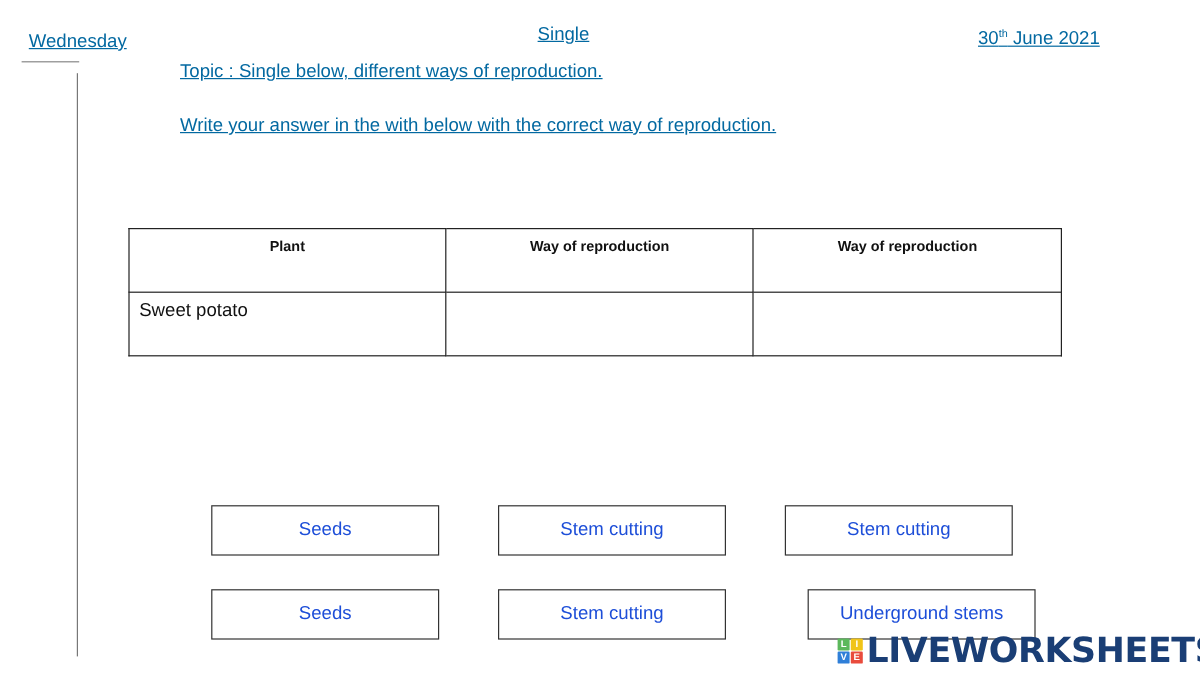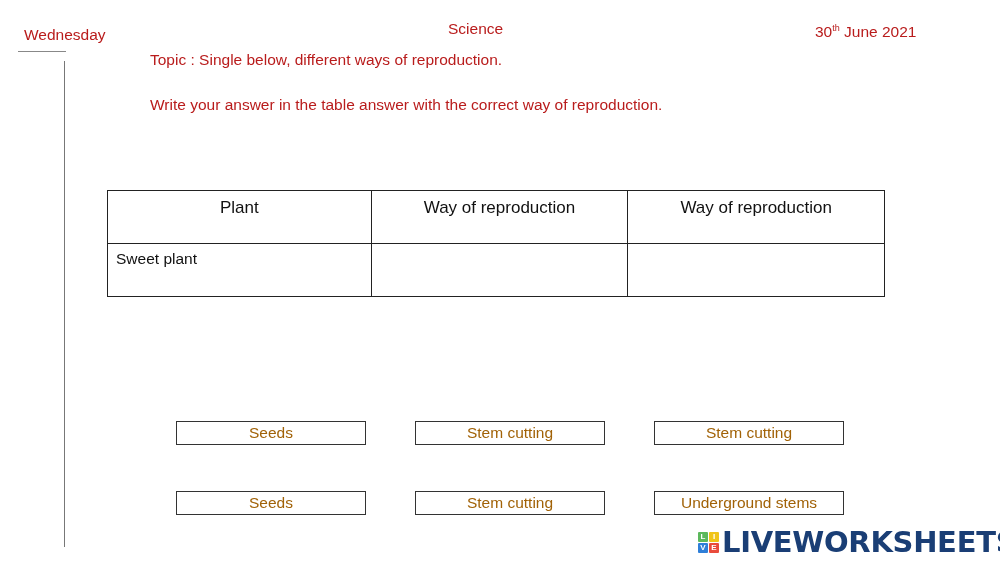--- a/index.html
+++ b/index.html
@@ -2,51 +2,51 @@
 <html><head>
   <meta charset="utf-8">
   <style>
     html, body { margin: 0; padding: 0; }
     body {
       width: 1000px; height: 562px; position: relative; overflow: hidden;
       background: #ffffff; color: #111;
       font-family: "Liberation Sans", "DejaVu Sans", sans-serif;
     }
     .abs { position: absolute; }
-    .txt { font-size: 15.5px; color: #b91c1c; white-space: nowrap; }
+    .txt { font-size: 15.5px; color: #0369a1; white-space: nowrap; text-decoration: underline; }
     .day { left: 24px; top: 26px; }
     .day-rule { left: 18px; top: 51px; width: 48px; height: 1px; background: #888; }
     .margin-line { left: 64px; top: 61px; width: 1px; height: 486px; background: #777; }
     .subject { left: 448px; top: 20px; }
     .date { left: 815px; top: 23px; }
     .date sup { font-size: 9px; vertical-align: 6px; }
     .topic { left: 150px; top: 51px; }
     .instruction { left: 150px; top: 96px; }
 
     table.worksheet {
       position: absolute; left: 107px; top: 190px;
       border-collapse: collapse; width: 778px;
     }
     table.worksheet th, table.worksheet td {
       border: 1.4px solid #222; width: 259px; height: 51px;
       vertical-align: top; padding: 0;
     }
     table.worksheet th {
-      font-weight: normal; font-size: 17px; padding-top: 7px; height: 45px;
+      font-weight: bold; font-size: 12px; padding-top: 7px; height: 45px;
     }
     table.worksheet td {
       font-size: 15.5px; text-align: left; padding: 6px 0 0 8px; height: 46px;
     }
     table.worksheet td.drop { padding: 0; }
 
     .chip {
-      position: absolute; width: 190px; height: 24px;
+      position: absolute; width: 190px; height: 42px;
       border: 1.4px solid #333; background: #fff;
       display: flex; align-items: center; justify-content: center;
-      font-size: 15.5px; color: #a16207; cursor: grab; box-sizing: border-box;
+      font-size: 15.5px; color: #1d4ed8; cursor: grab; box-sizing: border-box;
     }
 
     .logo {
       position: absolute; left: 698px; top: 527px; height: 30px;
       display: flex; align-items: center;
     }
     .logo-grid {
       display: grid; grid-template-columns: 10px 10px; grid-template-rows: 10px 10px;
       gap: 1px; margin-right: 3px;
     }
@@ -58,49 +58,49 @@
       font-weight: bold; font-size: 29px; color: #1a3e75; letter-spacing: -0.3px;
       font-family: "DejaVu Sans", "Liberation Sans", sans-serif;
     }
   </style>
 </head>
 <body>
 
 <div class="abs txt day">Wednesday</div>
 <div class="abs day-rule"></div>
 <div class="abs margin-line"></div>
-<div class="abs txt subject">Science</div>
+<div class="abs txt subject">Single</div>
 <div class="abs txt date"><span>30</span><sup>th</sup><span> June 2021</span></div>
 
 <div class="abs txt topic">Topic : Single below, different ways of reproduction.</div>
-<div class="abs txt instruction">Write your answer in the table answer with the correct way of reproduction.</div>
+<div class="abs txt instruction">Write your answer in the with below with the correct way of reproduction.</div>
 
 <table class="worksheet">
   <thead>
     <tr>
       <th>Plant</th>
       <th>Way of reproduction</th>
       <th>Way of reproduction</th>
     </tr>
   </thead>
   <tbody>
     <tr>
-      <td>Sweet plant</td>
+      <td>Sweet potato</td>
       <td class="drop"></td>
       <td class="drop"></td>
     </tr>
   </tbody>
 </table>
 
 <div class="chip" style="left:176px; top:421px;">Seeds</div>
 <div class="chip" style="left:415px; top:421px;">Stem cutting</div>
 <div class="chip" style="left:654px; top:421px;">Stem cutting</div>
 <div class="chip" style="left:176px; top:491px;">Seeds</div>
 <div class="chip" style="left:415px; top:491px;">Stem cutting</div>
-<div class="chip" style="left:654px; top:491px;">Underground stems</div>
+<div class="chip" style="left:673px; top:491px;">Underground stems</div>
 
 <div class="logo">
   <div class="logo-grid">
     <span style="background:#5cb85c">L</span>
     <span style="background:#f0c419">I</span>
     <span style="background:#2f7fd8">V</span>
     <span style="background:#e94b3c">E</span>
   </div>
   <span class="logo-text">LIVEWORKSHEETS</span>
 </div>

